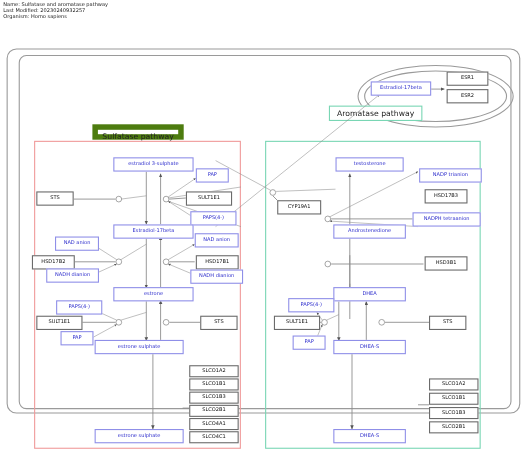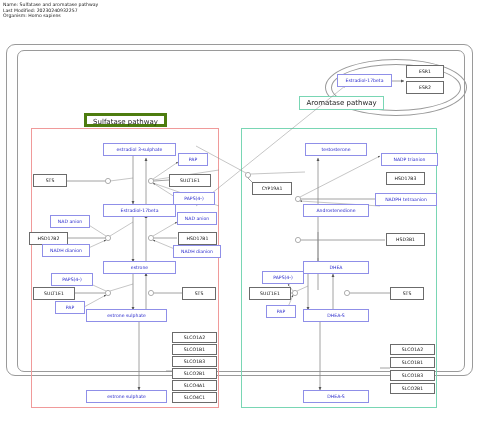--- a/index.html
+++ b/index.html
@@ -22,21 +22,21 @@
   #nucleus-inner{position:absolute;left:5px;top:4px;width:128px;height:45px;
         border:1px solid #9a9a9a;border-radius:50%/50%;}
 
   
   .compartment{position:absolute;}
   .comp-body{position:absolute;left:0;top:0;width:100%;height:100%;box-sizing:border-box;}
   .comp-title{position:absolute;box-sizing:border-box;background:#fff;
         font-size:7px;color:#222;text-align:center;line-height:13px;height:14px;}
 
   #sulf-body{border:1px solid #f09a9a;}
-  #sulf-title{border:3px solid #4d7c0f;}
+  #sulf-title{border:5px solid #4d7c0f;}
   #arom-body{border:1px solid #79d6b4;}
   #arom-title{border:1px solid #79d6b4;}
 
   
   .node{position:absolute;box-sizing:border-box;background:#fff;
         display:flex;align-items:center;justify-content:center;
         text-align:center;white-space:nowrap;overflow:hidden;}
   .metab{border:1px solid #8f8fe8;color:#2c2ccc;font-size:4.6px;}
   .prot {border:1px solid #6b6b6b;color:#111;font-size:4.6px;}
 

